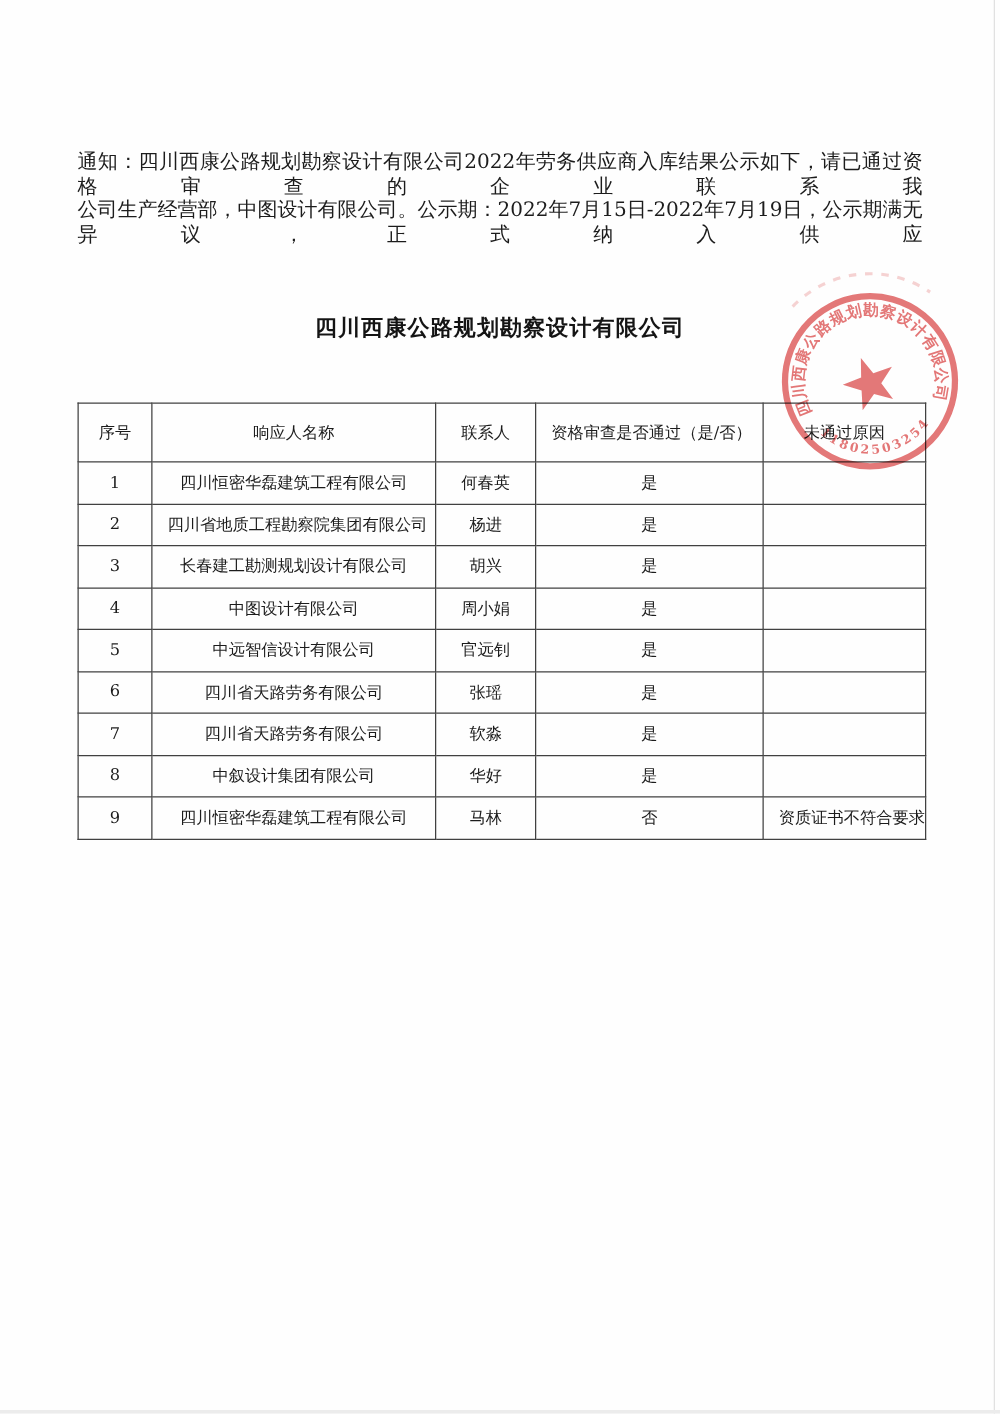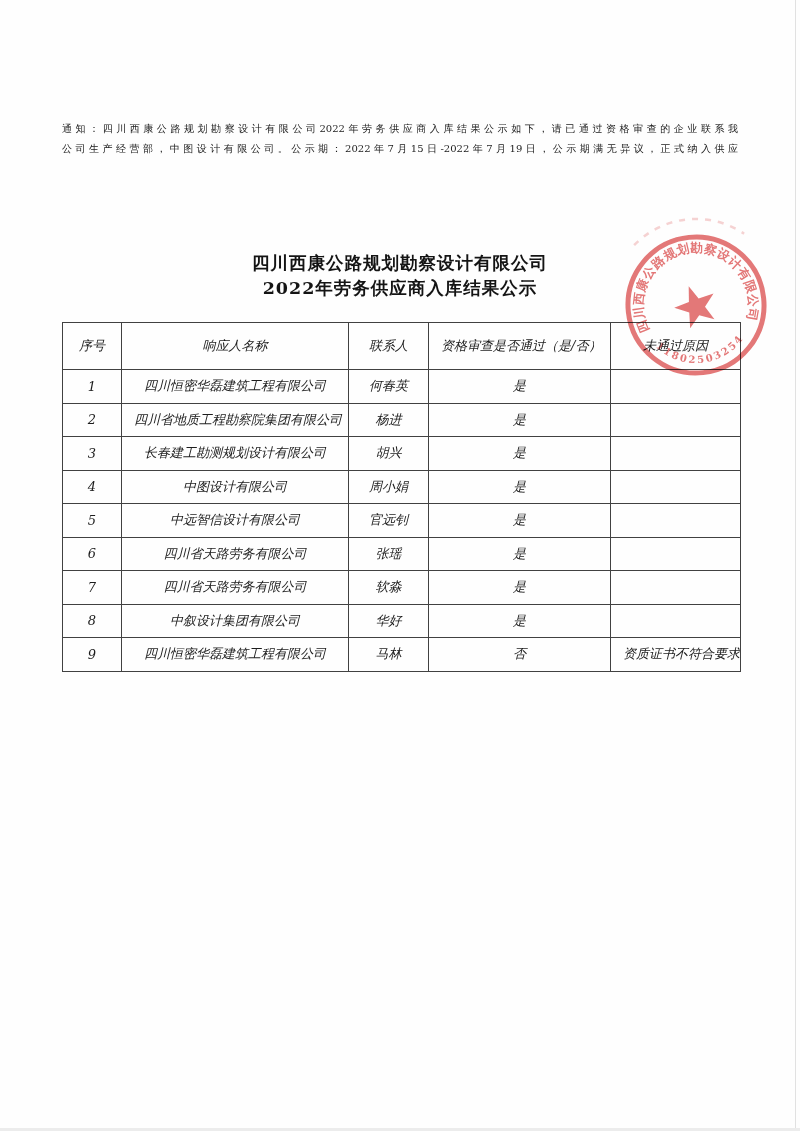--- a/index.html
+++ b/index.html
@@ -9,21 +9,21 @@
     position: relative;
     overflow: hidden;
     font-family: "DejaVu Serif", "Liberation Serif", serif;
     color: #1d1d1d;
   }
   .page { position: absolute; inset: 0; background: #fefefe; }
 
   
   .notice {
     position: absolute; left: 62px; top: 119px; width: 676px;
-    font-size: 10px; line-height: 19.5px; color: #1c1c1c;
+    font-size: 16px; line-height: 19.5px; color: #1c1c1c;
   }
   .notice-line.justify { text-align: justify; text-align-last: justify; }
   .notice-line.center  { text-align: center; }
 
   
   .title {
     position: absolute; left: 61px; top: 251px; width: 678px;
     text-align: center; font-weight: bold; color: #141414;
     font-size: 17.5px; line-height: 25px; letter-spacing: 1px;
   }
@@ -31,21 +31,21 @@
   
   .doc-table {
     position: absolute; left: 62px; top: 322px; width: 678px;
     border-collapse: collapse; table-layout: fixed; color: #1c1c1c;
     border: 1.5px solid #3c3c3c;
   }
   .doc-table th, .doc-table td {
     border: 1px solid #414141;
     text-align: center; vertical-align: middle;
     font-weight: normal; font-size: 13px;
-    padding: 0 12px; overflow: hidden; white-space: nowrap; font-style: italic;
+    padding: 0 12px; overflow: hidden; white-space: nowrap;
   }
   .doc-table th { height: 46px; }
   .doc-table td { height: 32.5px; }
   .col-no    { width: 59px; }
   .col-comp  { width: 227px; }
   .col-cont  { width: 80px; }
   .col-pass  { width: 182px; }
   .col-rsn   { width: 130px; }
   .cell-reason { font-size: 12.5px; letter-spacing: 0; }
 
@@ -77,21 +77,20 @@
 
 <div class="page">
 
   <div class="notice">
     <div class="notice-line justify">通知：四川西康公路规划勘察设计有限公司2022年劳务供应商入库结果公示如下，请已通过资格审查的企业联系我</div>
     <div class="notice-line justify">公司生产经营部，中图设计有限公司。公示期：2022年7月15日-2022年7月19日，公示期满无异议，正式纳入供应</div>
   </div>
 
   <div class="title">
     <div>四川西康公路规划勘察设计有限公司</div>
-    <div>2022年劳务供应商入库结果公示</div>
   </div>
 
   <table class="doc-table">
     <colgroup>
       <col class="col-no">
         <col class="col-comp">
         <col class="col-cont">
         <col class="col-pass">
         <col class="col-rsn">
     </colgroup>

